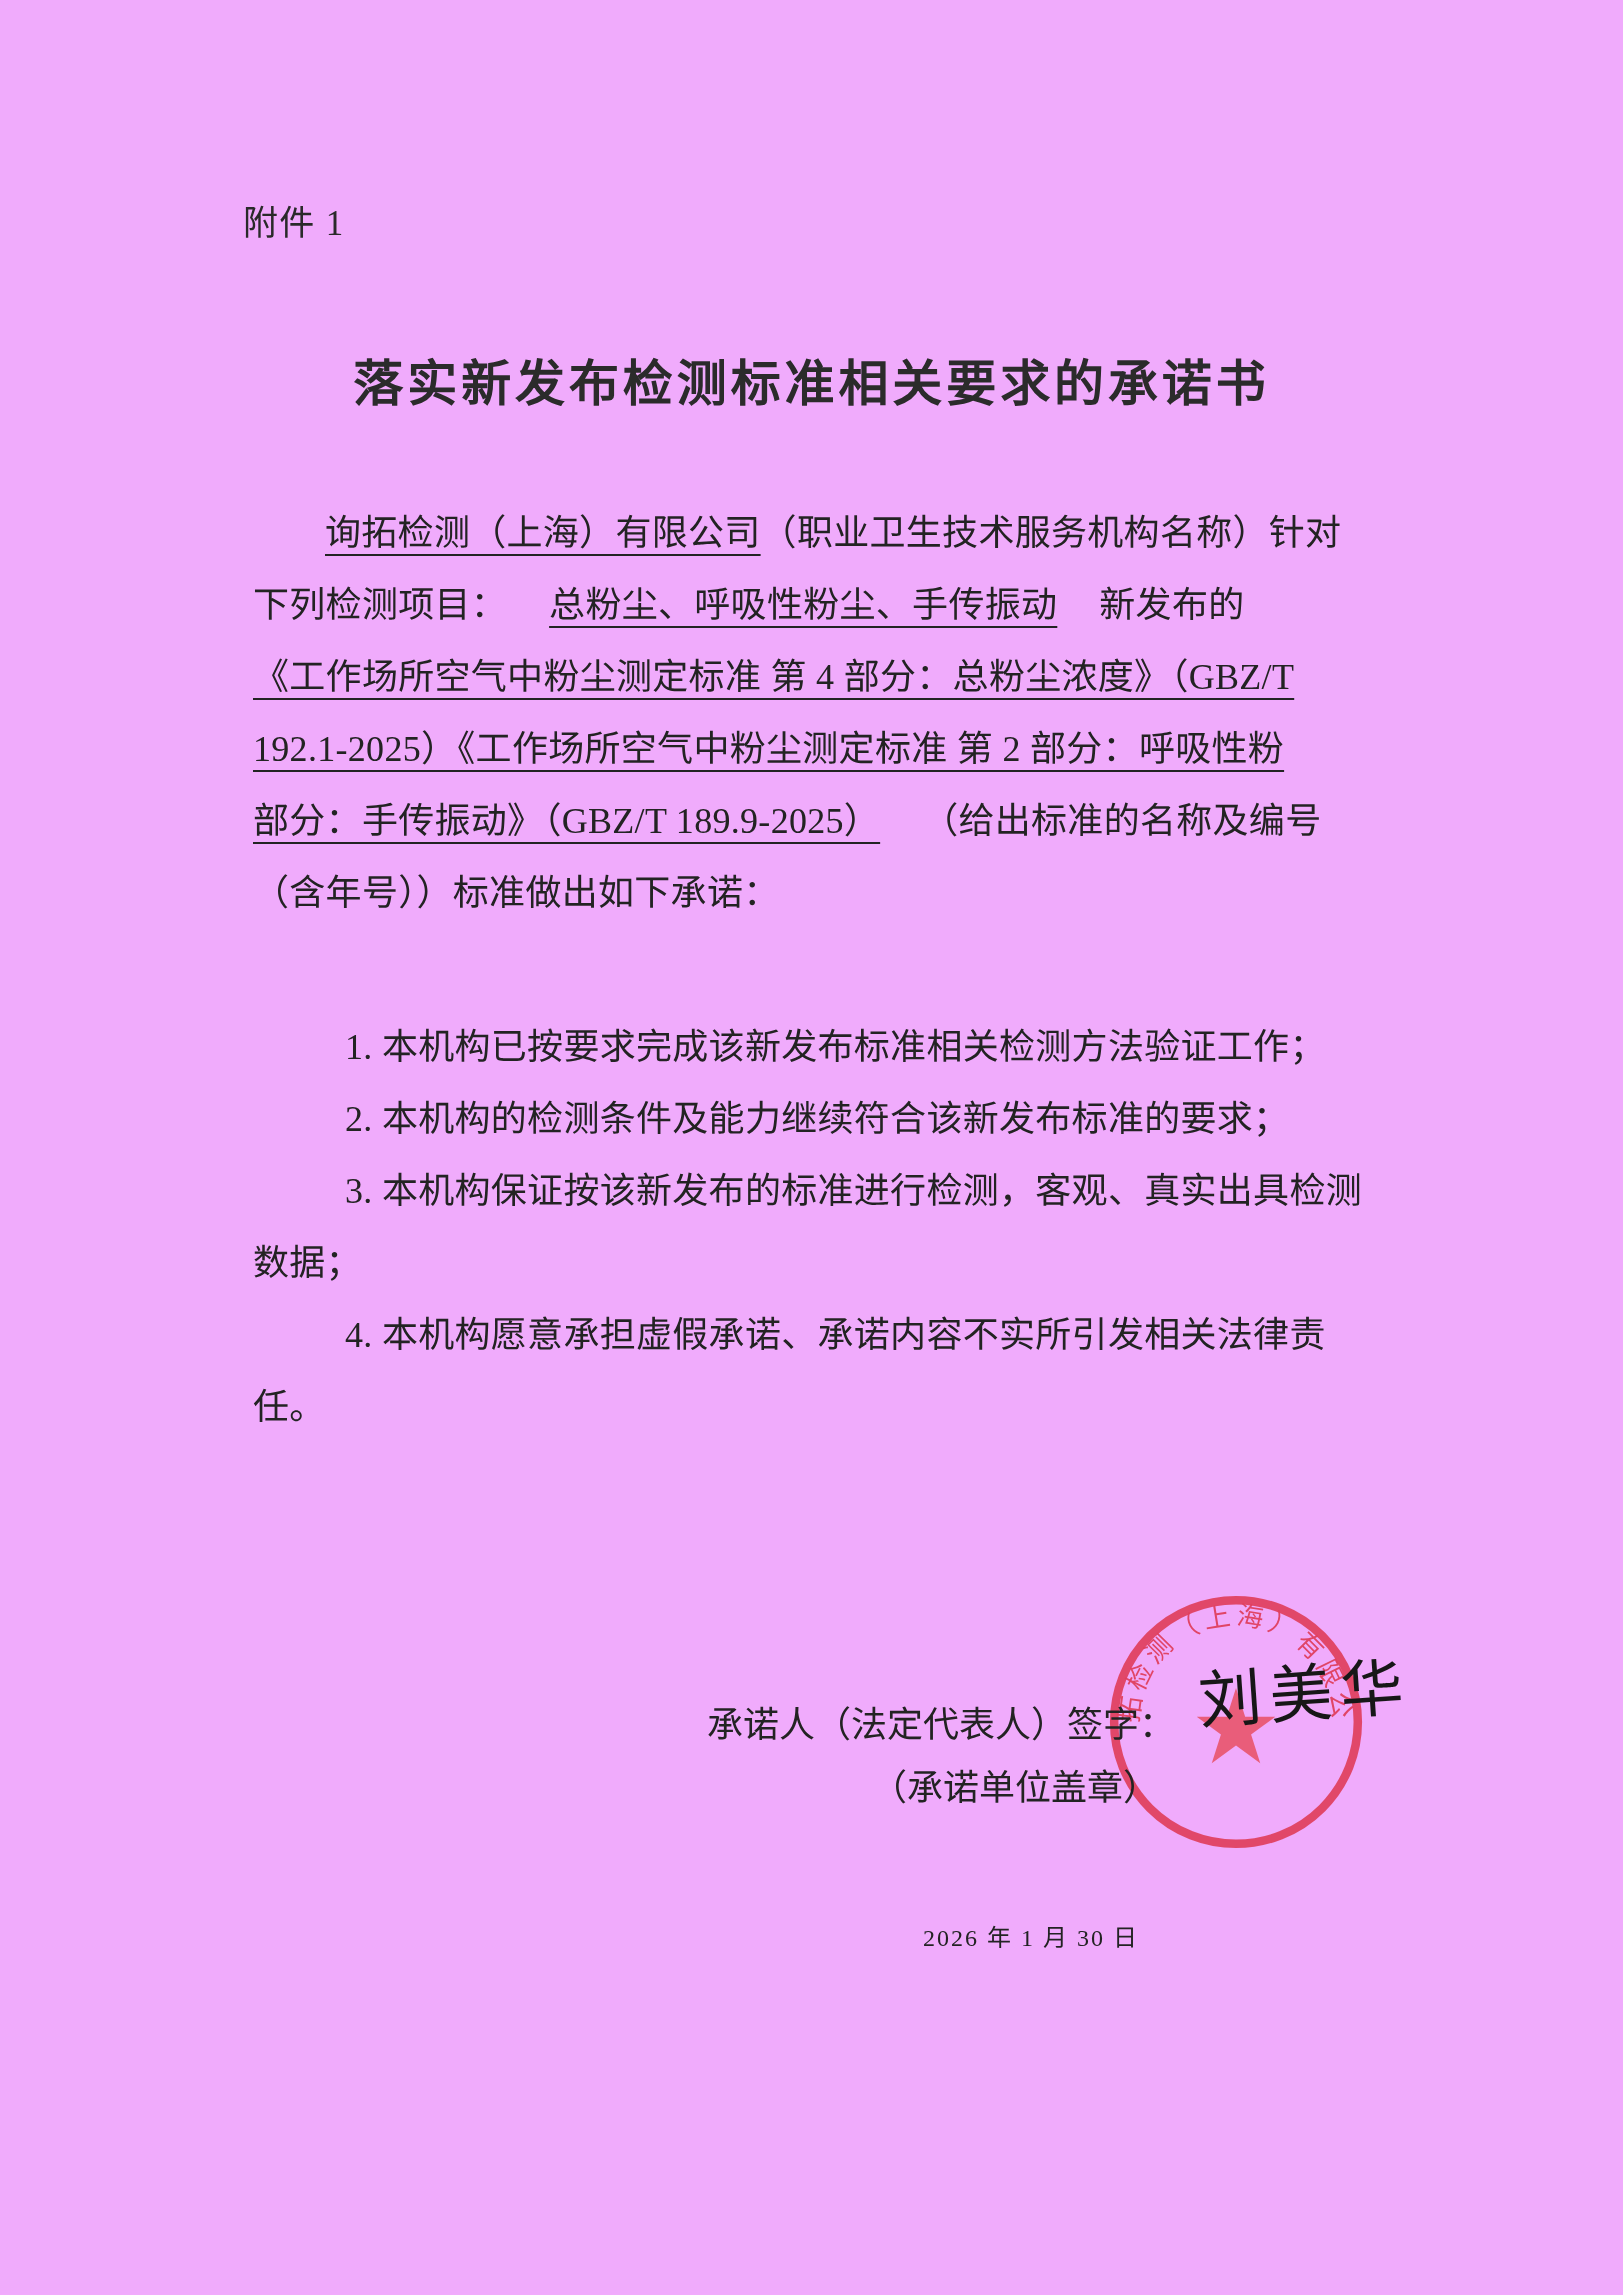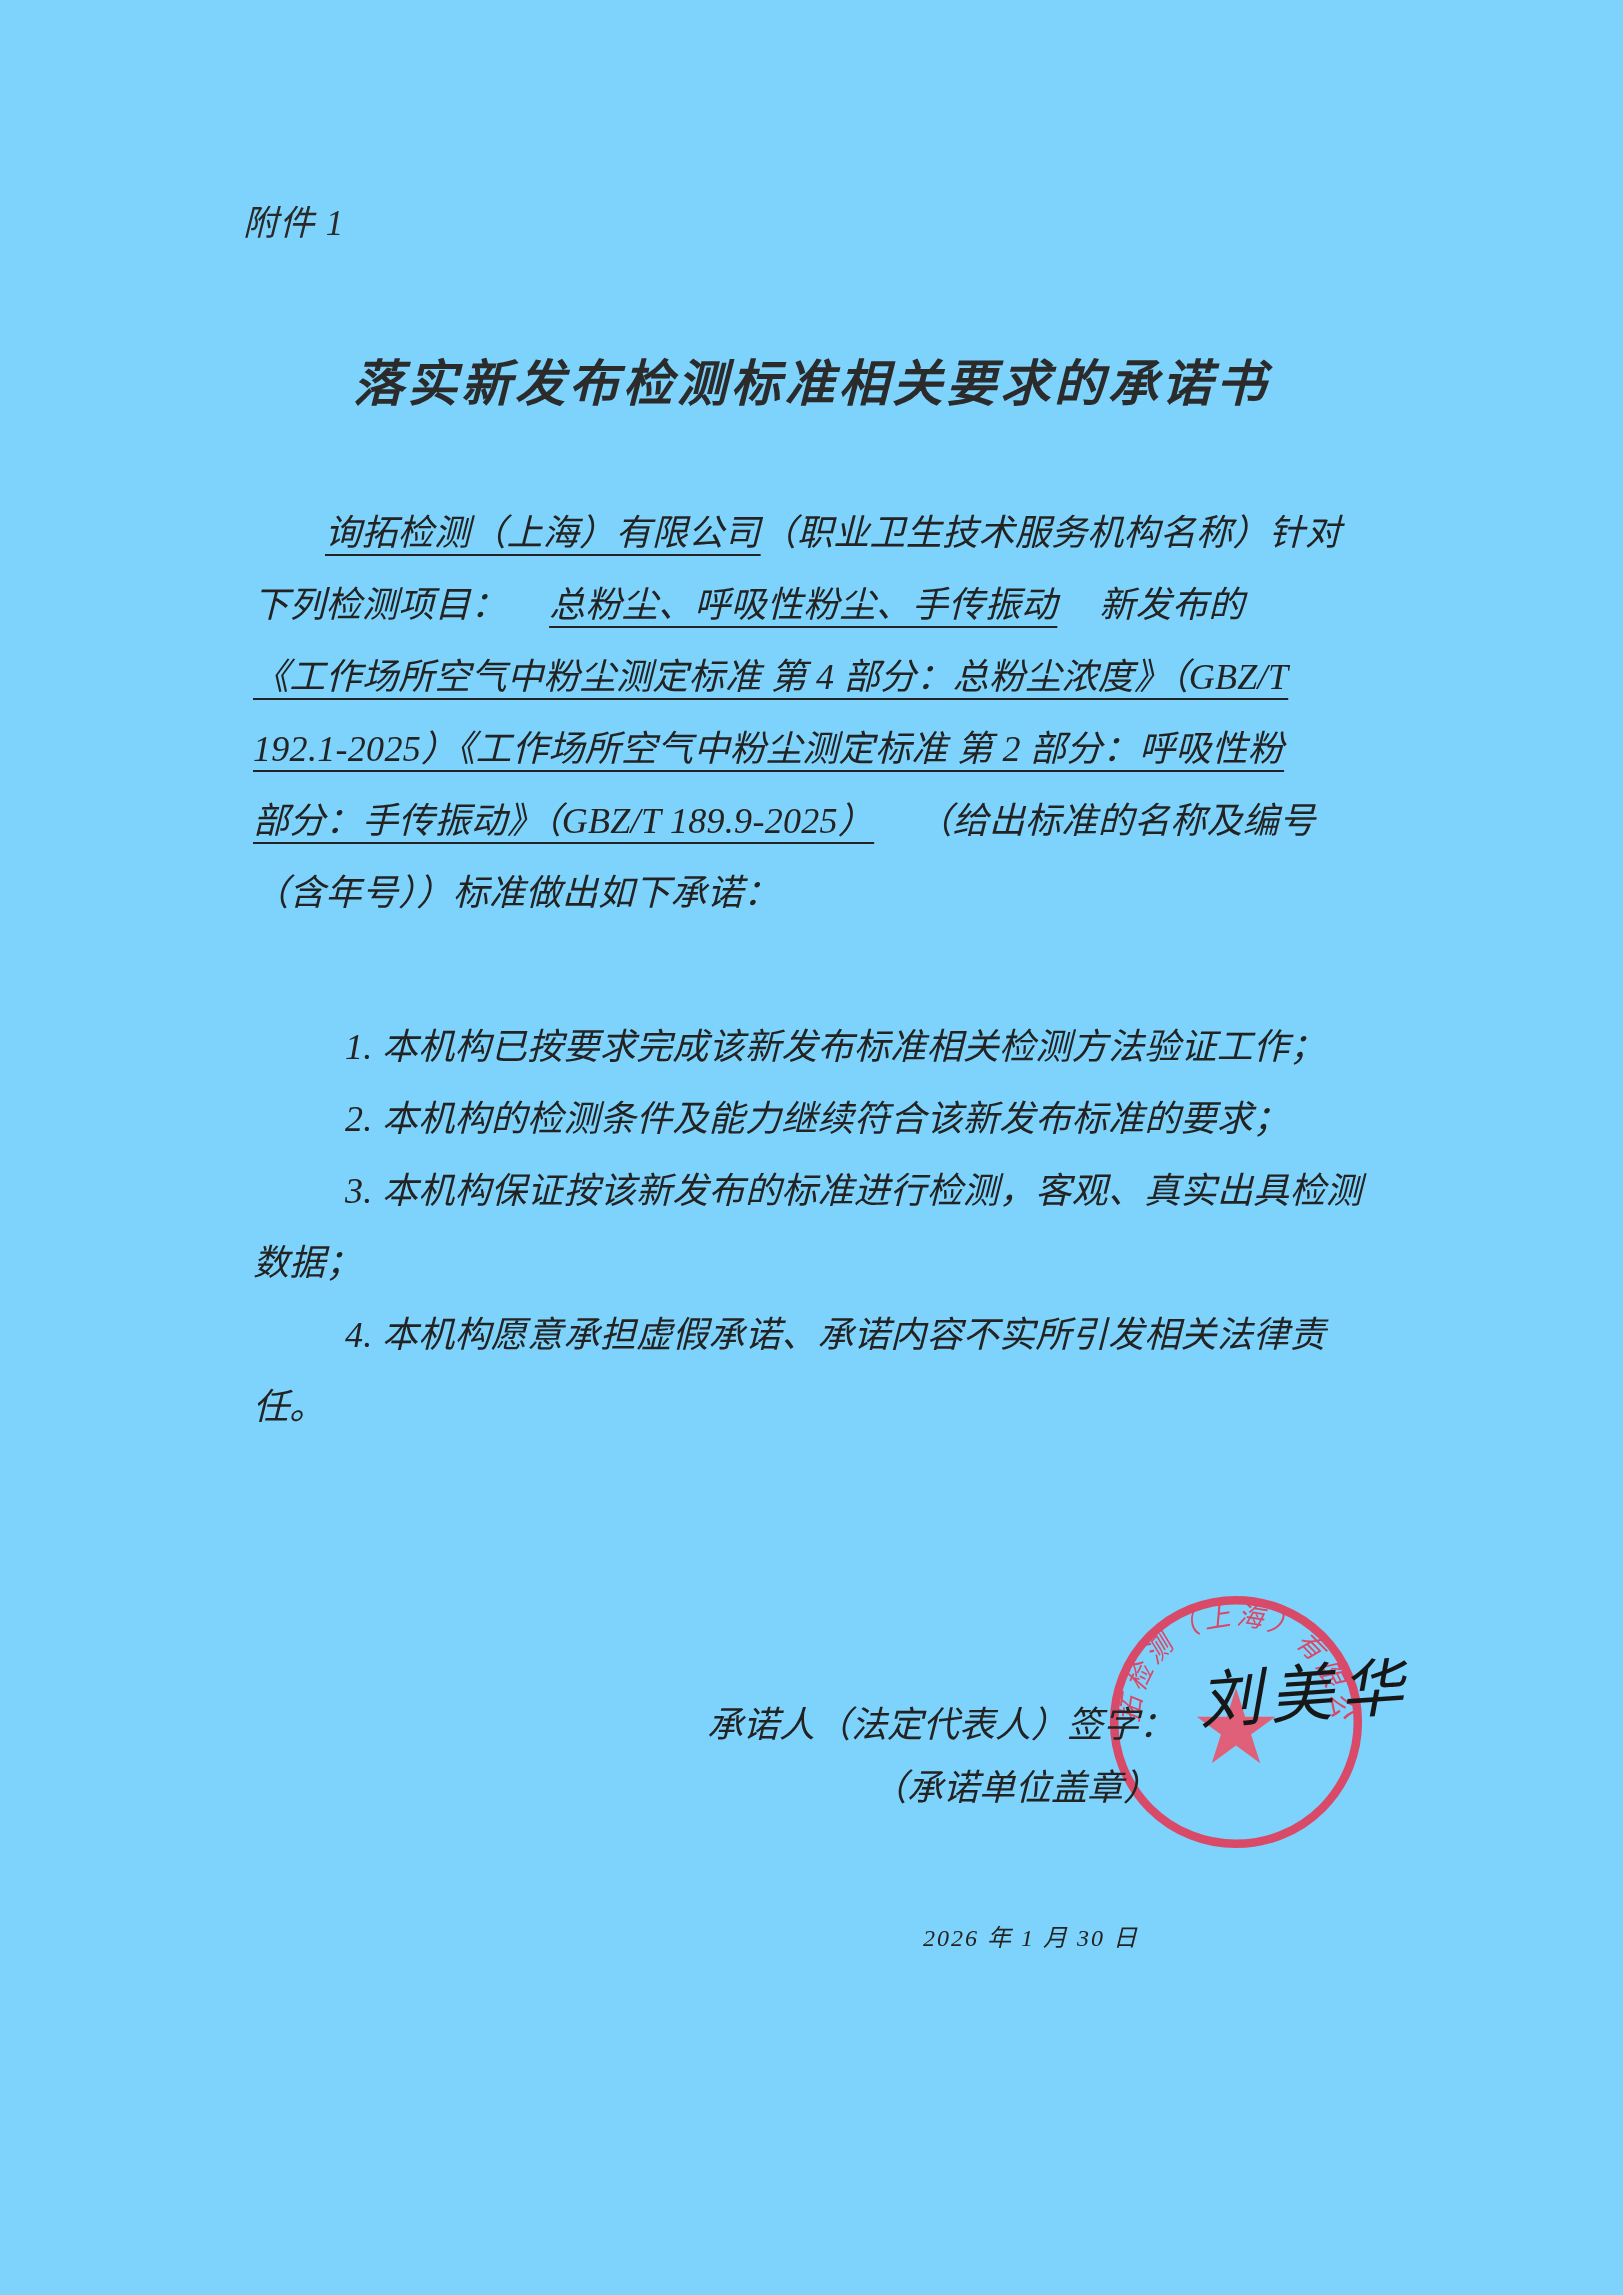--- a/index.html
+++ b/index.html
@@ -9,24 +9,23 @@
     background: #ffffff;
   }
   body {
     font-family: "Liberation Serif", "DejaVu Serif", serif;
     color: #1c1c1c;
   }
   .page {
     position: relative;
     width: 1623px;
     height: 2295px;
-    background: #7dd3fc;
+    background: #f0abfc;
     overflow: hidden;
     box-sizing: border-box;
-    font-style: italic;
   }
 
   
   .attachment-label {
     position: absolute;
     left: 243px;
     top: 194px;
     font-size: 35px;
     letter-spacing: 1.3px;
     color: #2a2a2a;

